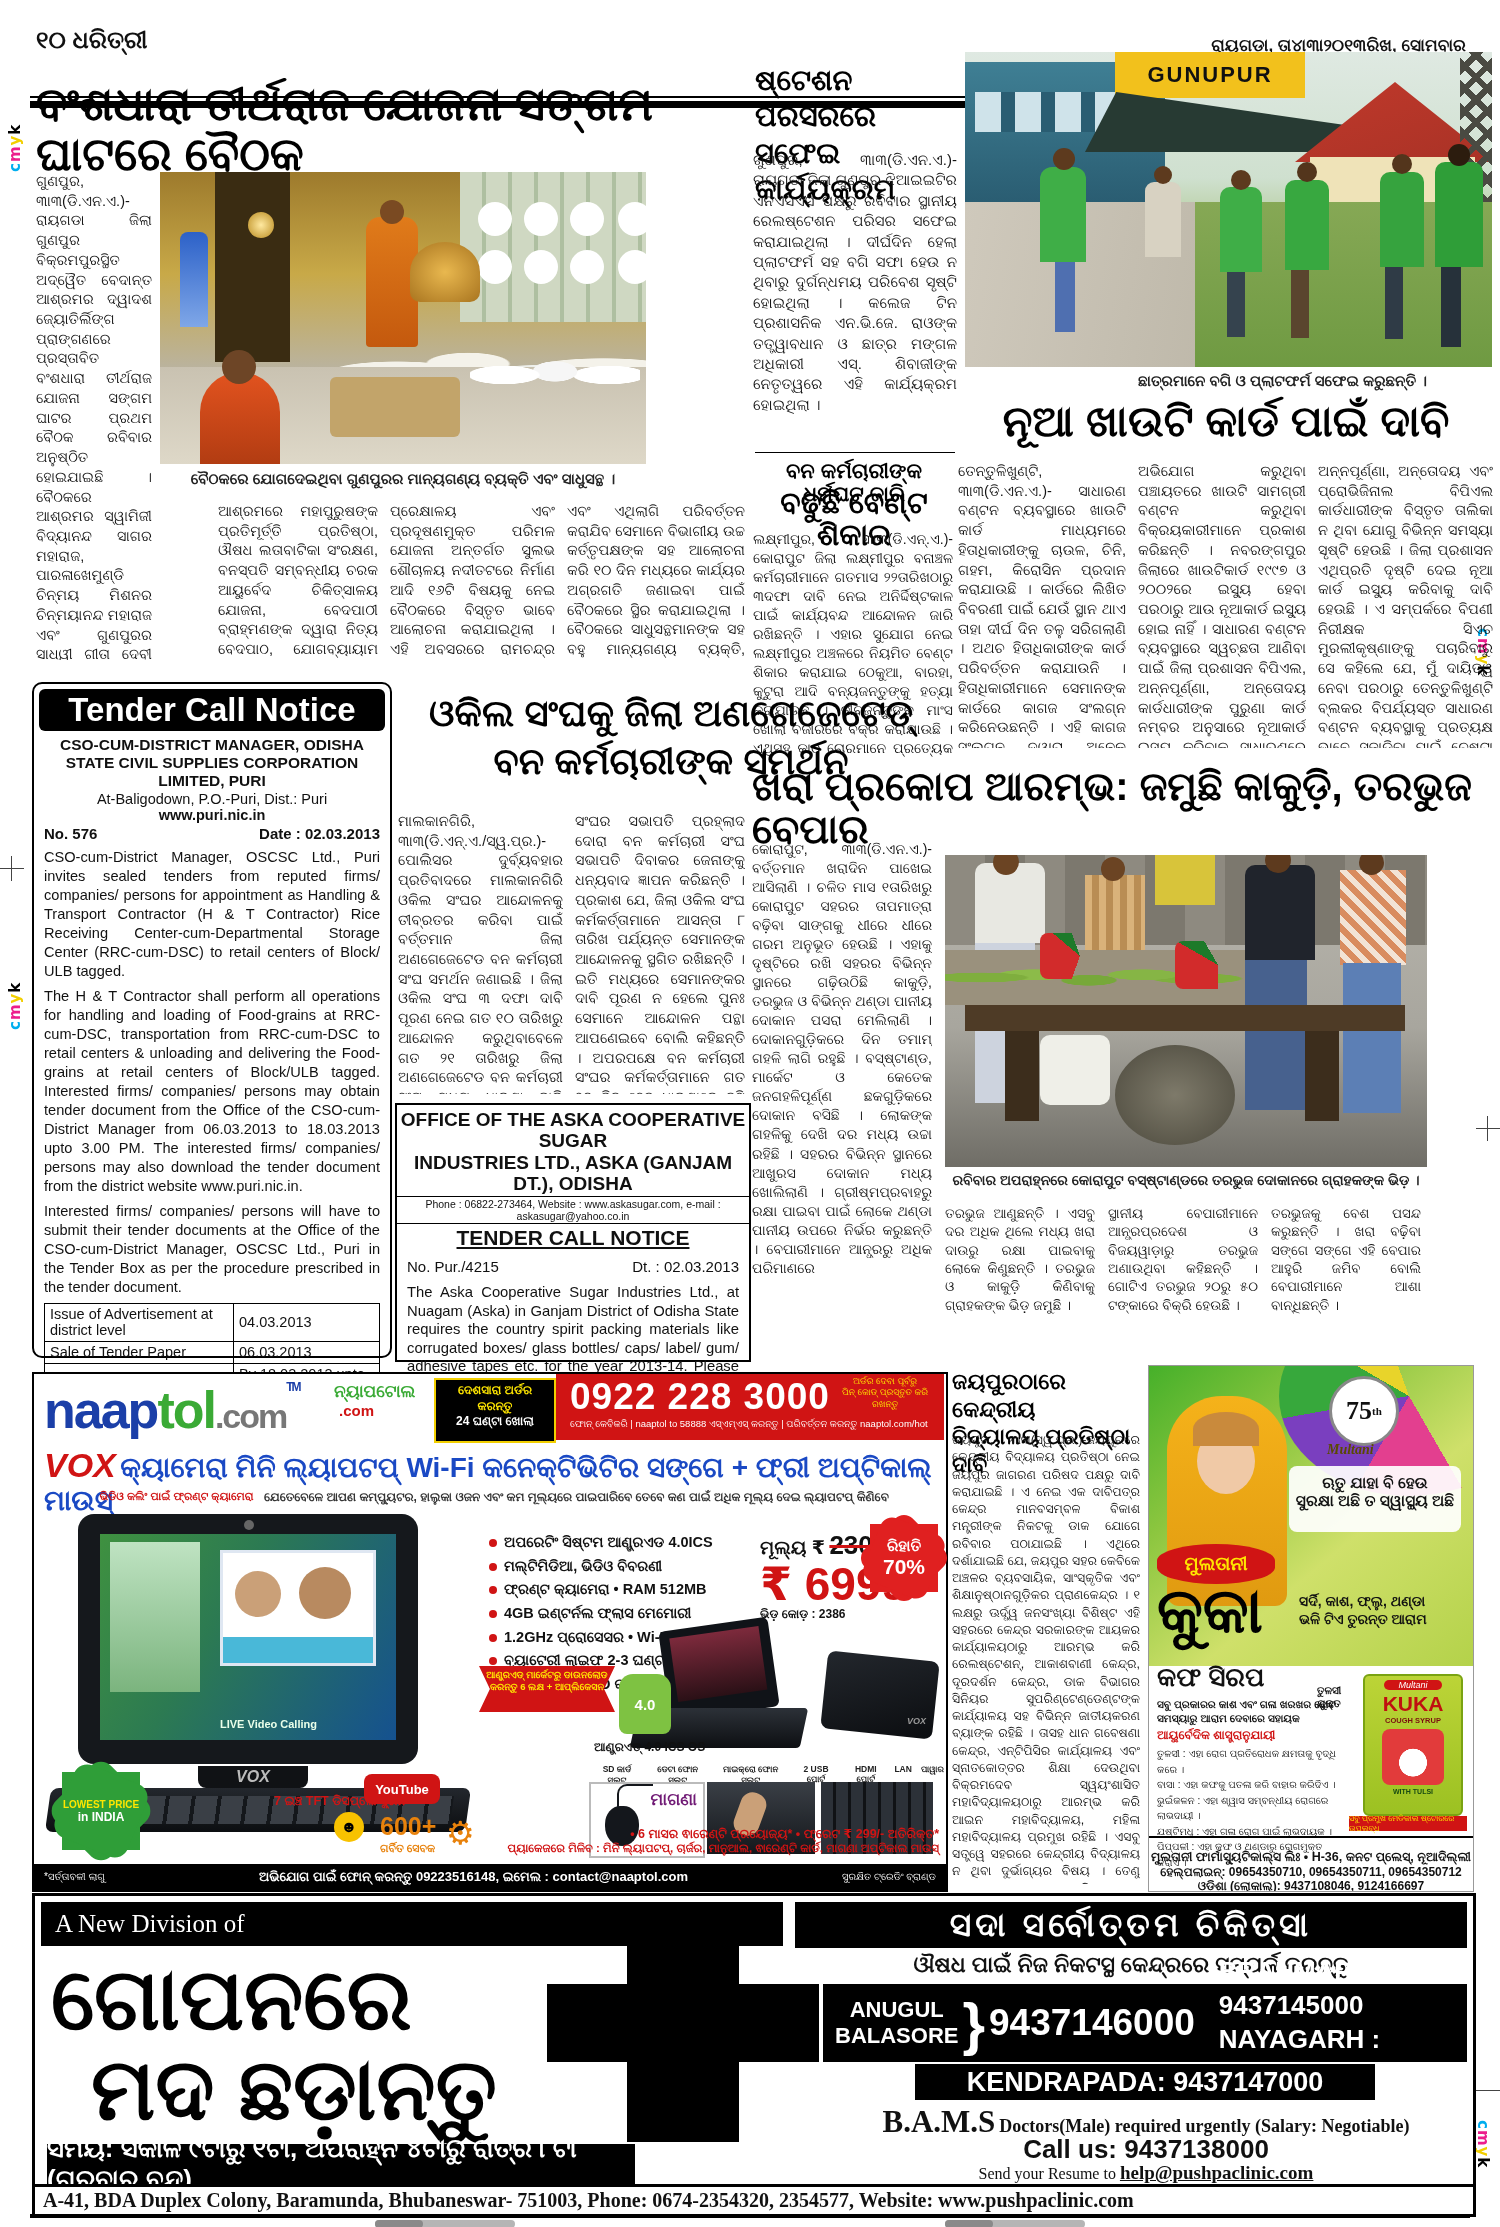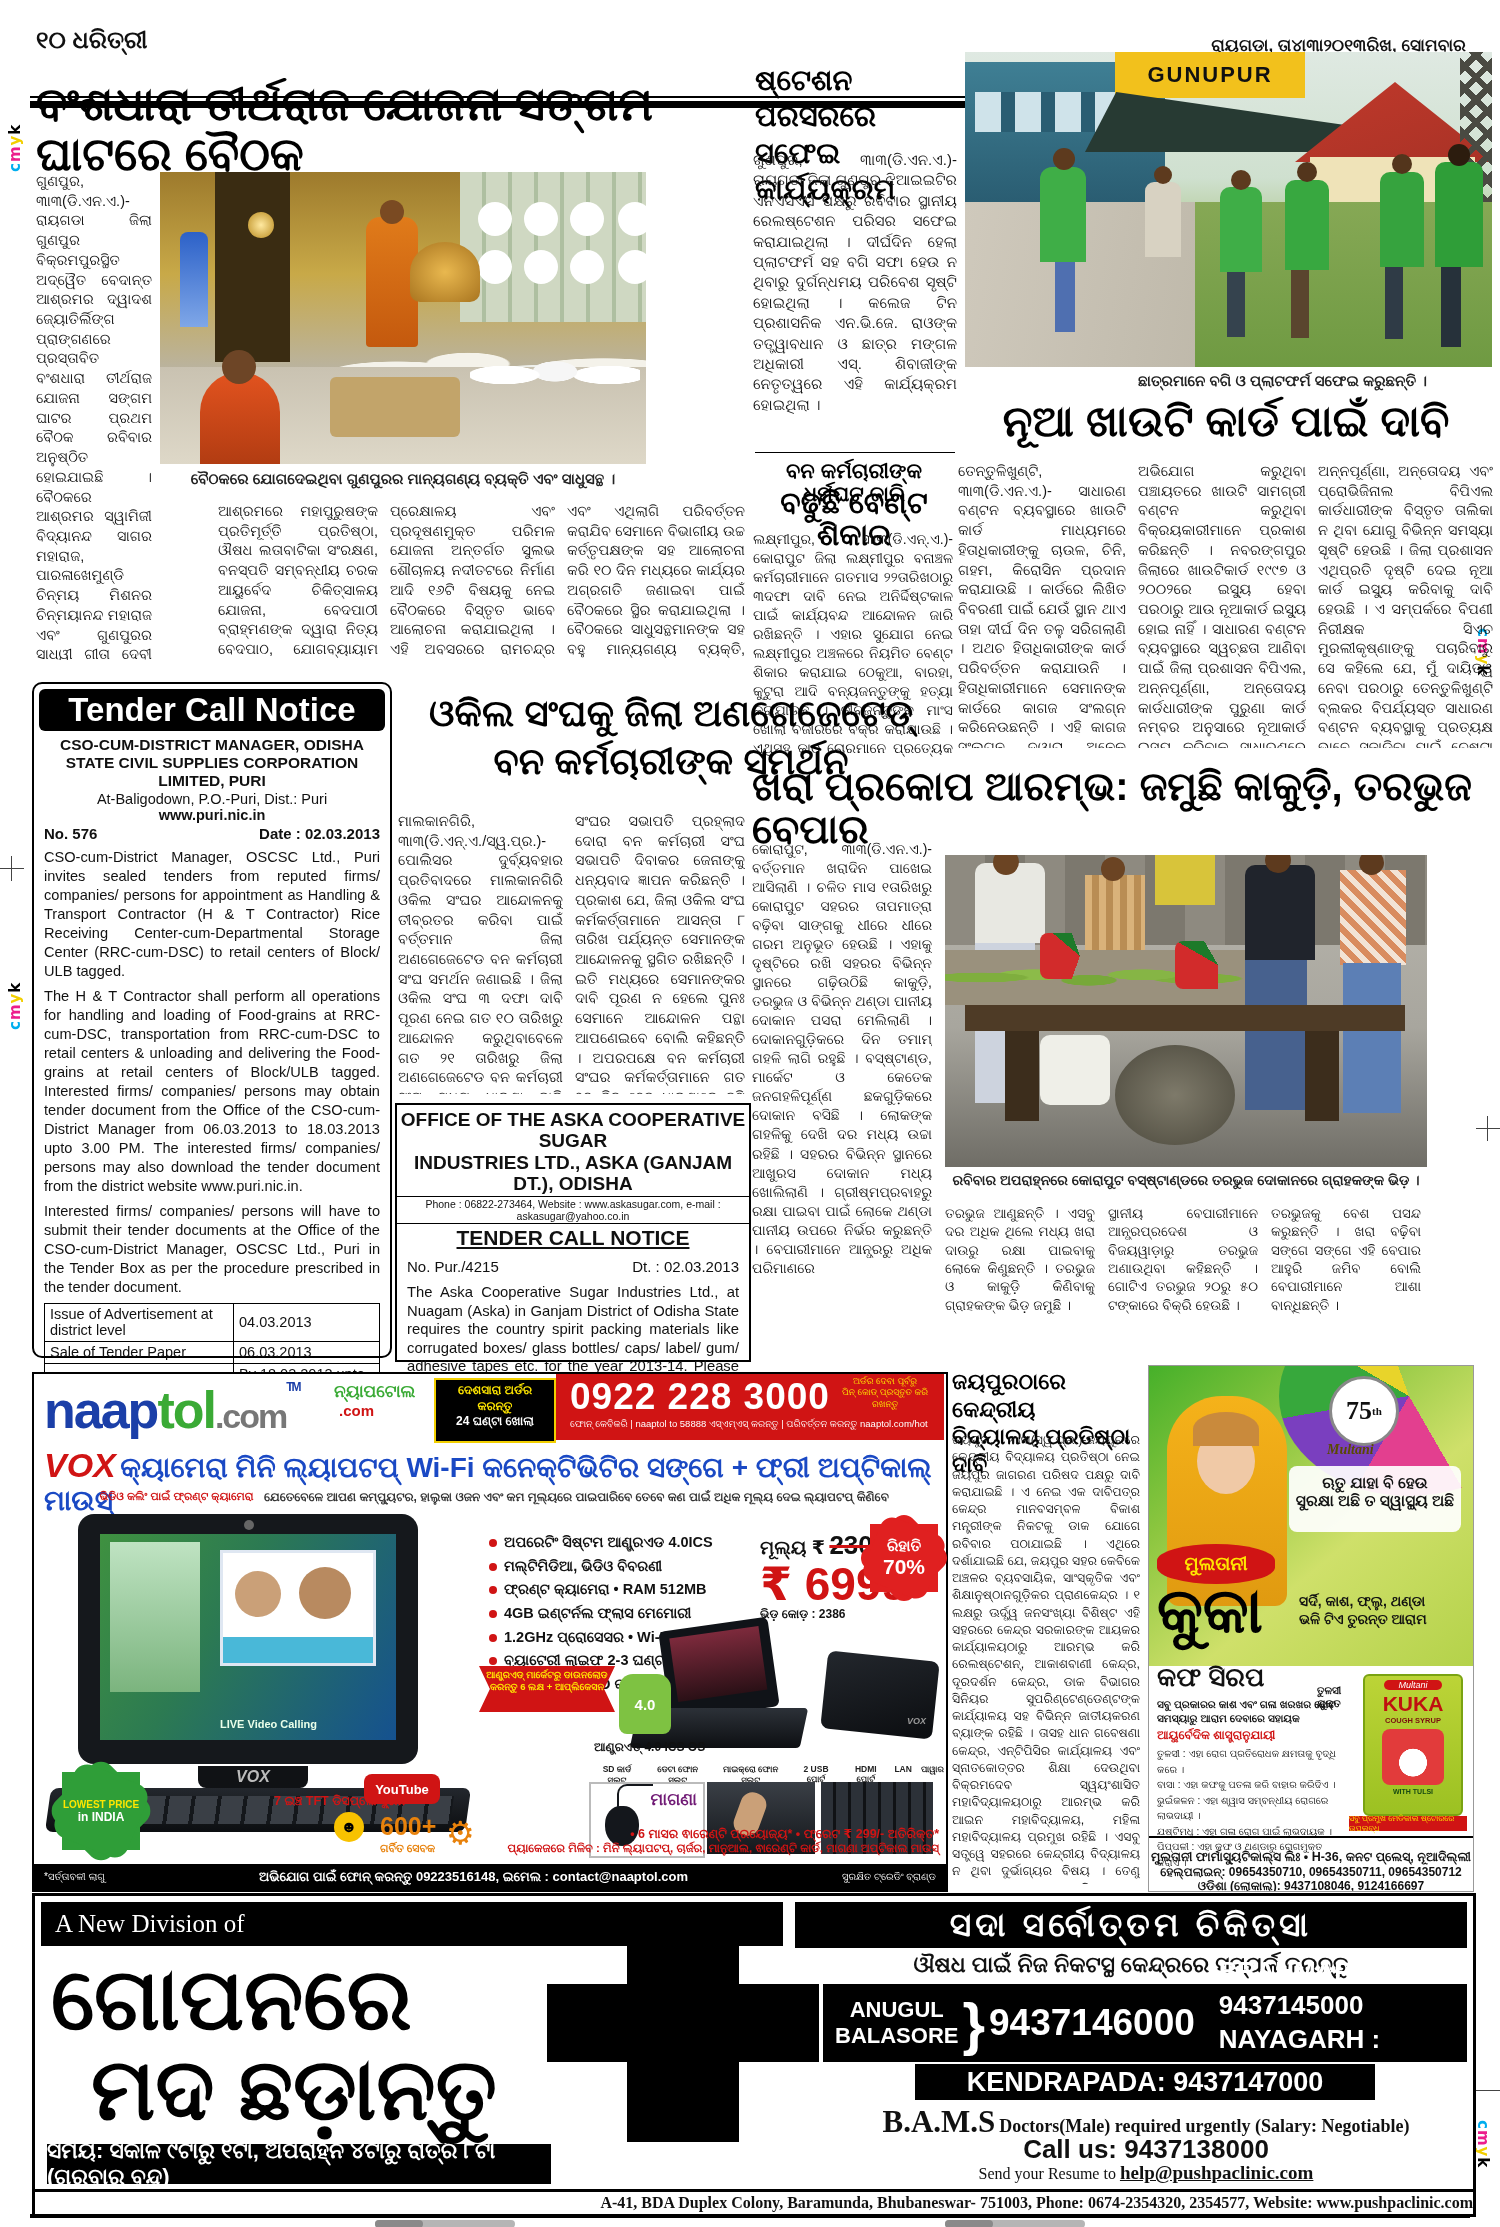--- a/index.html
+++ b/index.html
@@ -410,21 +410,21 @@
   <div class="abs pushpa" style="left:32px;top:1893px;width:1438px;height:318px">
     <div class="abs pblack" style="left:6px;top:6px;width:742px;height:44px;display:flex;align-items:center;padding-left:14px;box-sizing:border-box">
       <span style="font-size:25px">A New Division of</span>&nbsp;
     </div>
     <div class="abs odia-big" style="left:16px;top:58px;font-size:86px;line-height:1.05">
       <div>ଗୋପନରେ</div>
       <div style="padding-left:40px">ମଦ ଛଡ଼ାନ୍ତୁ</div>
     </div>
     <div class="abs" style="left:592px;top:8px;width:112px;height:238px;background:#000"></div>
     <div class="abs" style="left:512px;top:88px;width:272px;height:78px;background:#000"></div>
-    <div class="abs pblack" style="left:12px;top:248px;width:504px;height:40px;display:flex;align-items:center;justify-content:center;font-size:22px;font-weight:bold;font-family:'Liberation Sans',sans-serif">ସମୟ: ସକାଳ ୯ଟାରୁ ୧ଟା, ଅପରାହ୍ନ ୪ଟାରୁ ରାତ୍ର ୮ଟା (ଗୁରୁବାର ବନ୍ଦ)</div>
+    <div class="abs pblack" style="left:12px;top:248px;width:588px;height:40px;display:flex;align-items:center;justify-content:center;font-size:26px;font-weight:bold;font-family:'Liberation Sans',sans-serif">ସମୟ: ସକାଳ ୯ଟାରୁ ୧ଟା, ଅପରାହ୍ନ ୪ଟାରୁ ରାତ୍ର ୮ଟା (ଗୁରୁବାର ବନ୍ଦ)</div>
 
     <div class="abs pblack" style="left:760px;top:6px;width:672px;height:46px;display:flex;align-items:center;justify-content:center;font-size:33px;font-weight:bold;letter-spacing:4px;font-family:'Liberation Sans',sans-serif">ସଦା ସର୍ବୋତ୍ତମ ଚିକିତ୍ସା</div>
     <div class="abs" style="left:760px;top:56px;width:672px;text-align:center;font-size:22px;font-weight:bold;font-family:'Liberation Sans',sans-serif">ଔଷଧ ପାଇଁ ନିଜ ନିକଟସ୍ଥ କେନ୍ଦ୍ରରେ ସମ୍ପର୍କ କରନ୍ତୁ</div>
     <div class="abs pblack" style="left:788px;top:88px;width:644px;height:78px;display:flex;align-items:center;font-family:'Liberation Sans',sans-serif">
       <div style="text-align:center;font-weight:bold;font-size:22px;line-height:1.2;padding-left:12px">
         <div>ANUGUL</div>
         <div>BALASORE</div>
       </div>
       <div style="font-size:58px;font-weight:bold;margin:0 4px">}</div>
       <div style="font-size:37px;font-weight:bold">9437146000</div>
@@ -435,21 +435,21 @@
     </div>
     <div class="abs pblack" style="left:880px;top:168px;width:460px;height:36px;display:flex;align-items:center;justify-content:center;font-size:27px;font-weight:bold;font-family:'Liberation Sans',sans-serif">KENDRAPADA: 9437147000</div>
     <div class="abs" style="left:790px;top:208px;width:642px;text-align:center">
       <span style="font-size:31px;font-weight:bold">B.A.M.S</span>
       <span style="font-size:18px;font-weight:bold">Doctors(Male) required urgently (Salary: Negotiable)</span>
     </div>
     <div class="abs" style="left:790px;top:238px;width:642px;text-align:center;font-size:26px;font-weight:bold;font-family:'Liberation Sans',sans-serif">Call us: 9437138000</div>
     <div class="abs" style="left:790px;top:266px;width:642px;text-align:center;font-size:16px">
       <span>Send your Resume to </span><span style="font-weight:bold;text-decoration:underline;font-size:19px">help@pushpaclinic.com</span>
     </div>
-    <div class="abs" style="left:0;bottom:0;width:100%;border-top:3px solid #000;text-align:right;font-size:16px;font-weight:bold;padding:2px 0;box-sizing:border-box">A-41, BDA Duplex Colony, Baramunda, Bhubaneswar- 751003, Phone: 0674-2354320, 2354577, Website: www.pushpaclinic.com</div>
+    <div class="abs" style="left:0;bottom:0;width:100%;border-top:3px solid #000;text-align:left;font-size:20px;font-weight:bold;padding:2px 8px;box-sizing:border-box">A-41, BDA Duplex Colony, Baramunda, Bhubaneswar- 751003, Phone: 0674-2354320, 2354577, Website: www.pushpaclinic.com</div>
   </div>
 
   <div class="abs rule" style="left:30px;top:2214px;width:1440px;height:4px"></div>
   <div class="abs" style="left:375px;top:2220px;width:140px;height:8px;background:#b5b5b5;border-radius:4px"></div>
   <div class="abs" style="left:375px;top:2220px;width:48px;height:8px;background:#8a8a8a;border-radius:4px"></div>
   <div class="abs" style="left:945px;top:2220px;width:140px;height:8px;background:#b5b5b5;border-radius:4px"></div>
   <div class="abs" style="left:945px;top:2220px;width:48px;height:8px;background:#8a8a8a;border-radius:4px"></div>
 
 </div>
 

